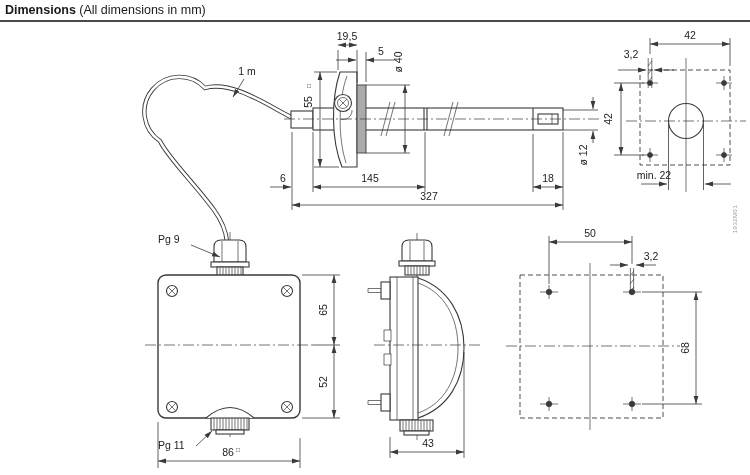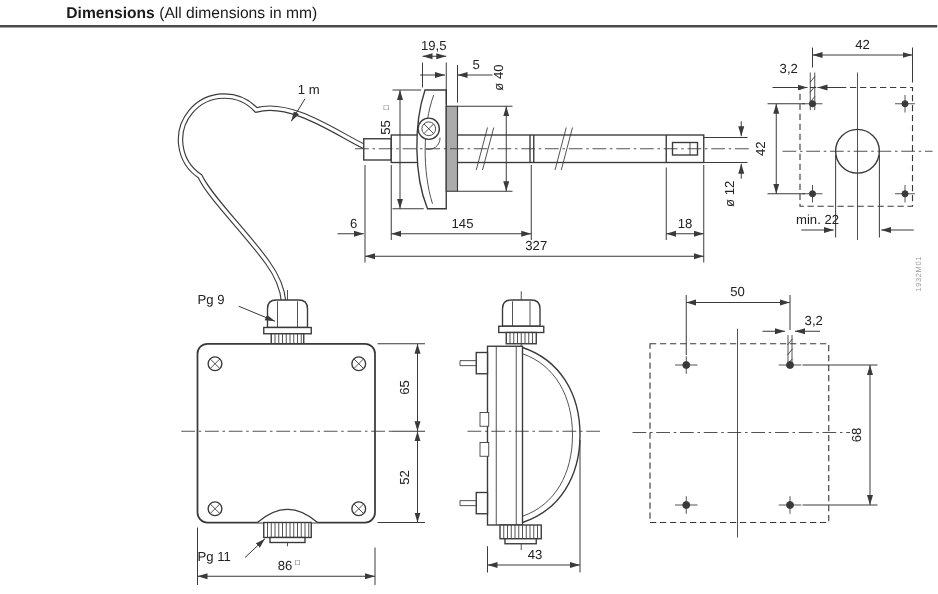--- a/index.html
+++ b/index.html
@@ -1,17 +1,17 @@
 <!DOCTYPE html>
 <html><head>
 <meta charset="utf-8">
 <style>
   html,body{margin:0;padding:0;background:#fff;width:750px;height:475px;overflow:hidden;}
   body{font-family:"Liberation Sans", sans-serif;color:#1a1a1a;position:relative;}
-  .hdr{position:absolute;left:5px;top:3px;font-size:12.5px;white-space:nowrap;margin-left:48px;}
+  .hdr{position:absolute;left:5px;top:3px;font-size:12.5px;white-space:nowrap;}
   .hdr b{font-weight:bold;}
   .rule{position:absolute;left:0;top:20px;width:750px;height:0;border-top:2px solid #4a4a4a;}
   svg{position:absolute;left:0;top:0;}
   .ln{stroke:#3a3a3a;stroke-width:1.1;fill:none;}
   .thk{stroke:#3a3a3a;stroke-width:1.4;fill:none;}
   .thn{stroke:#3a3a3a;stroke-width:0.7;fill:none;}
   .dim{stroke:#3a3a3a;stroke-width:0.8;fill:none;}
   .cl{stroke:#3a3a3a;stroke-width:0.7;fill:none;stroke-dasharray:11 3 2 3;}
   .dsh{stroke:#3a3a3a;stroke-width:0.9;fill:none;stroke-dasharray:5 3;}
   .wfill{fill:#ffffff;}

